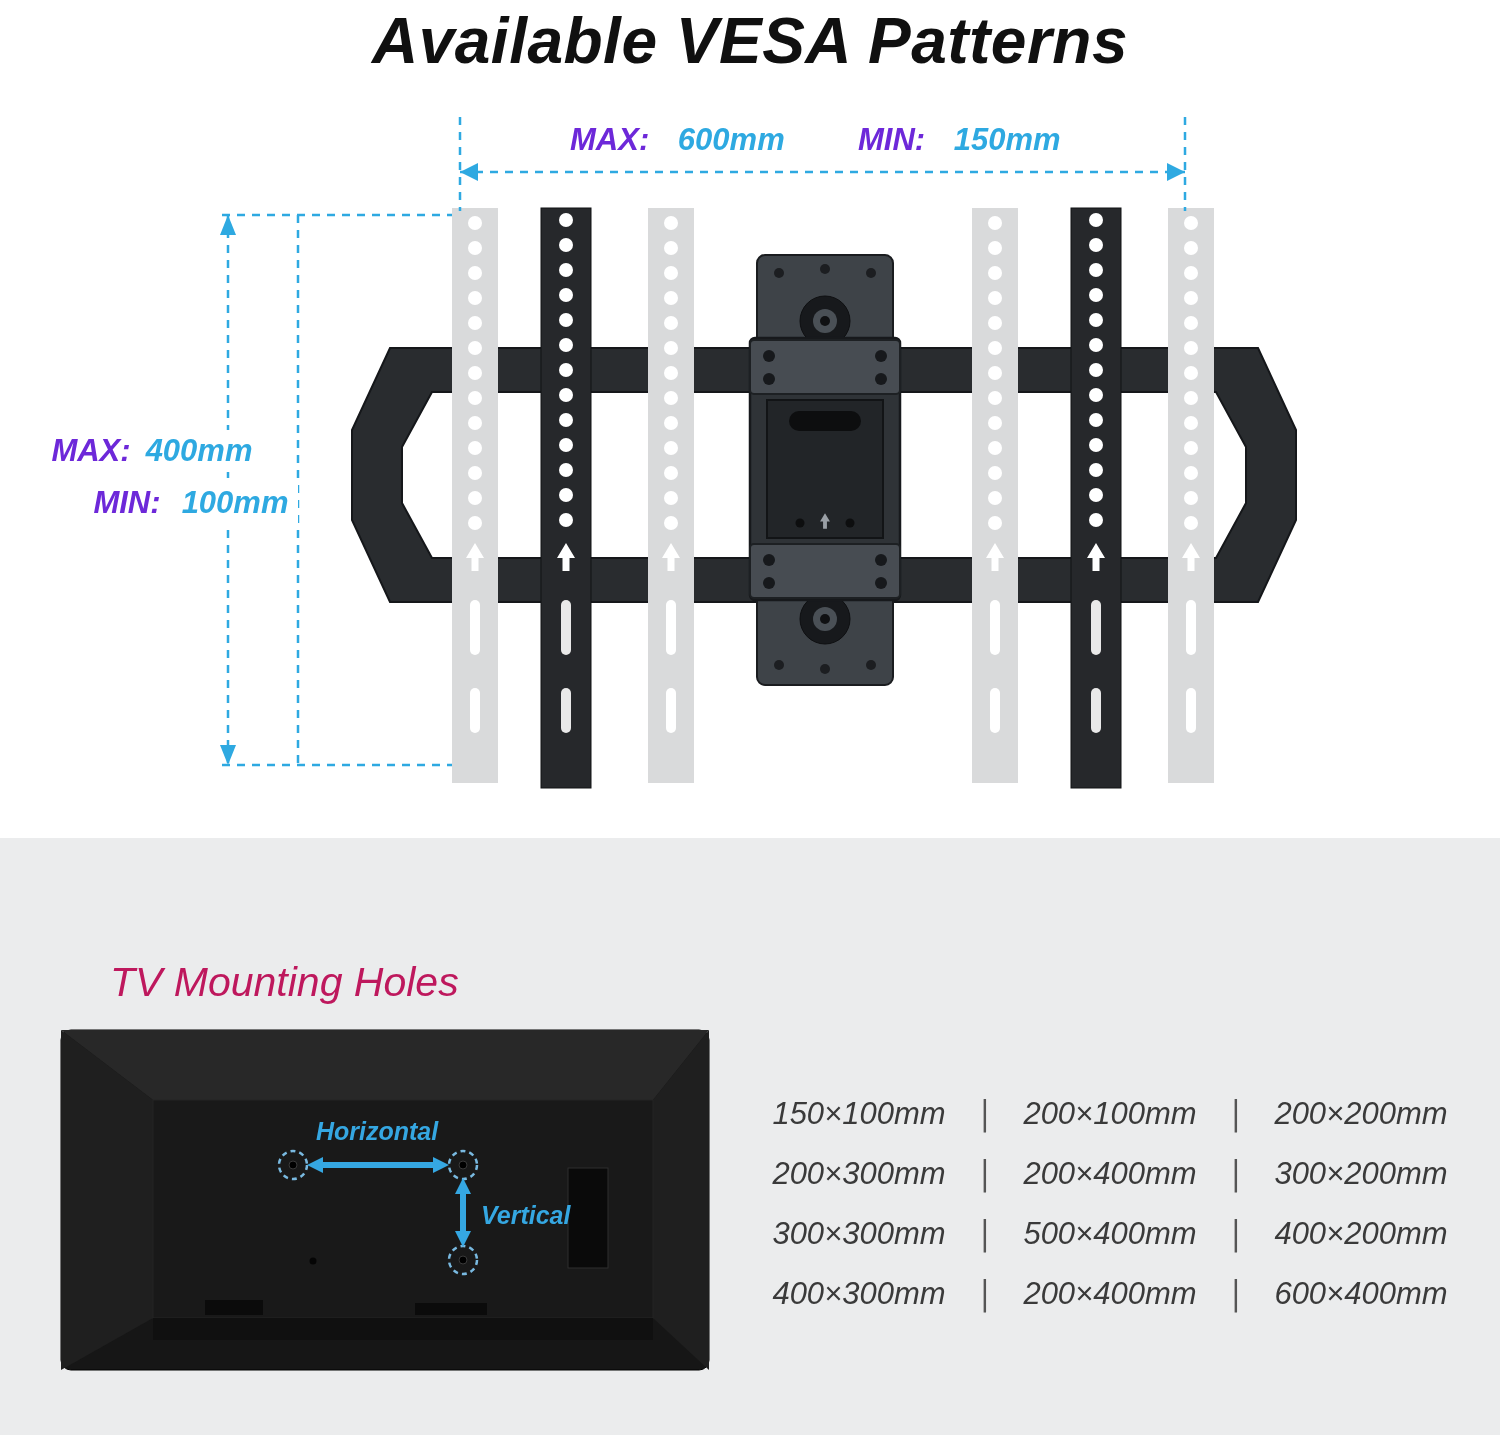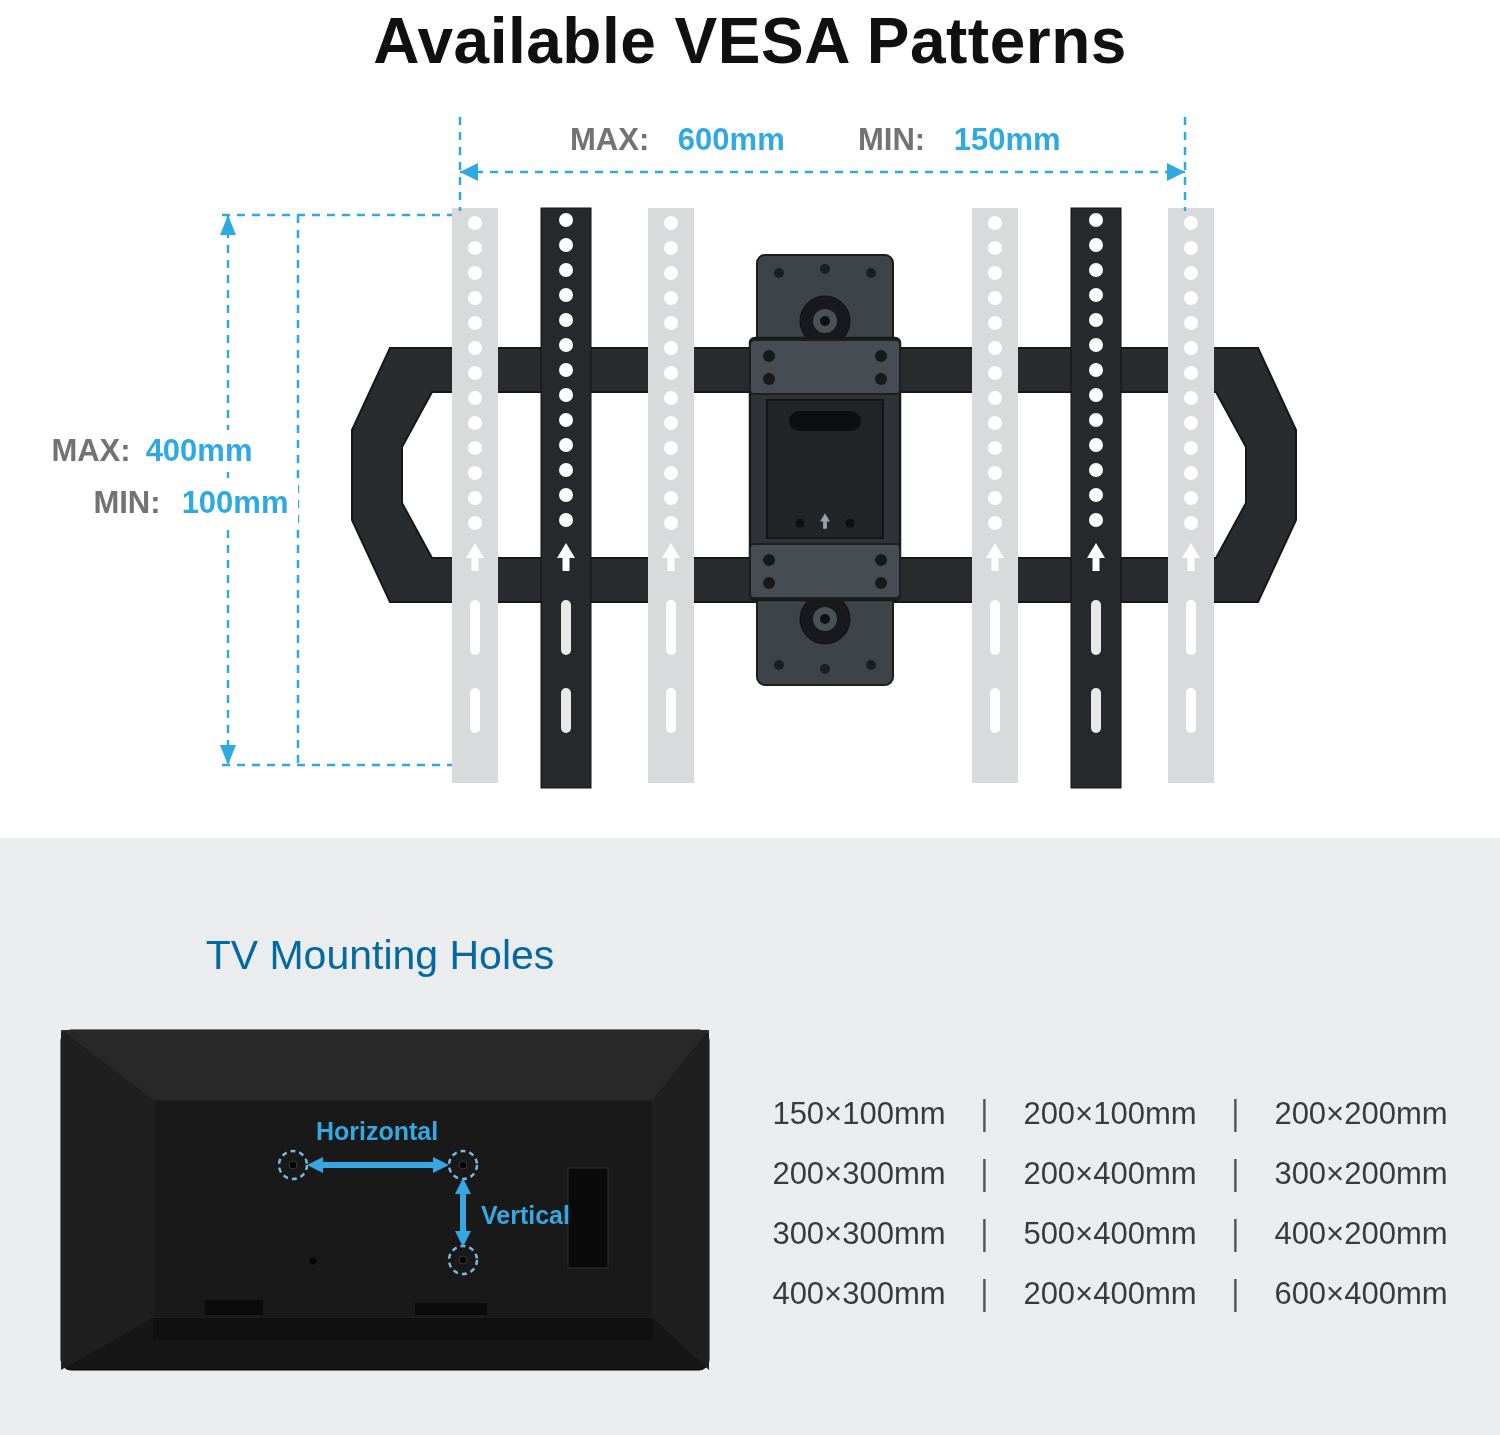--- a/index.html
+++ b/index.html
@@ -1,31 +1,31 @@
 <!DOCTYPE html>
 <html><head>
 <meta charset="utf-8">
 <style>
   html,body{margin:0;padding:0;}
   body{font-family:"Liberation Sans", sans-serif;}
-  .page{position:relative;width:1500px;height:1435px;background:#ffffff;overflow:hidden;}
+  .page{position:relative;width:1500px;height:1435px;background:#ffffff;overflow:hidden;font-style:italic;}
 
   .title{position:absolute;top:4px;left:0;width:100%;text-align:center;
          font-size:64px;font-weight:800;color:#101010;letter-spacing:0.5px;}
 
   .dim-label{position:absolute;font-size:31px;font-weight:700;white-space:nowrap;line-height:1.1;}
-  .dim-label .k{color:#737373;}
+  .dim-label .k{color:#6d28d9;}
   .dim-label .v{color:#2ea9e1;}
   .dim-top .v{margin-left:20px;}
   .dim-left{background:#ffffff;padding:4px 10px 4px 0;text-align:center;}
   .dim-left .k{display:inline-block;width:92px;}
 
   .bottom-bg{position:absolute;left:0;top:838px;width:1500px;height:597px;background:#ebeced;}
 
-  .section-heading{position:absolute;font-size:41px;color:#0369a1;text-align:center;}
+  .section-heading{position:absolute;font-size:41px;color:#be185d;margin-top:27px;}
   .heading-tv{left:110px;top:932px;width:540px;}
   .heading-vesa{left:760px;top:932px;width:680px;}
 
   .vesa-table{position:absolute;left:752px;top:1096px;width:716px;
               display:flex;flex-direction:column;gap:24px;}
   .vesa-row{display:flex;justify-content:space-between;align-items:center;}
   .vesa-cell{width:214px;text-align:center;font-size:31px;color:#3a3a3a;}
   .vesa-sep{width:22px;text-align:center;font-size:30px;color:#555555;transform:scaleY(1.15);}
 
   .mount-svg,.tv-svg{position:absolute;}

